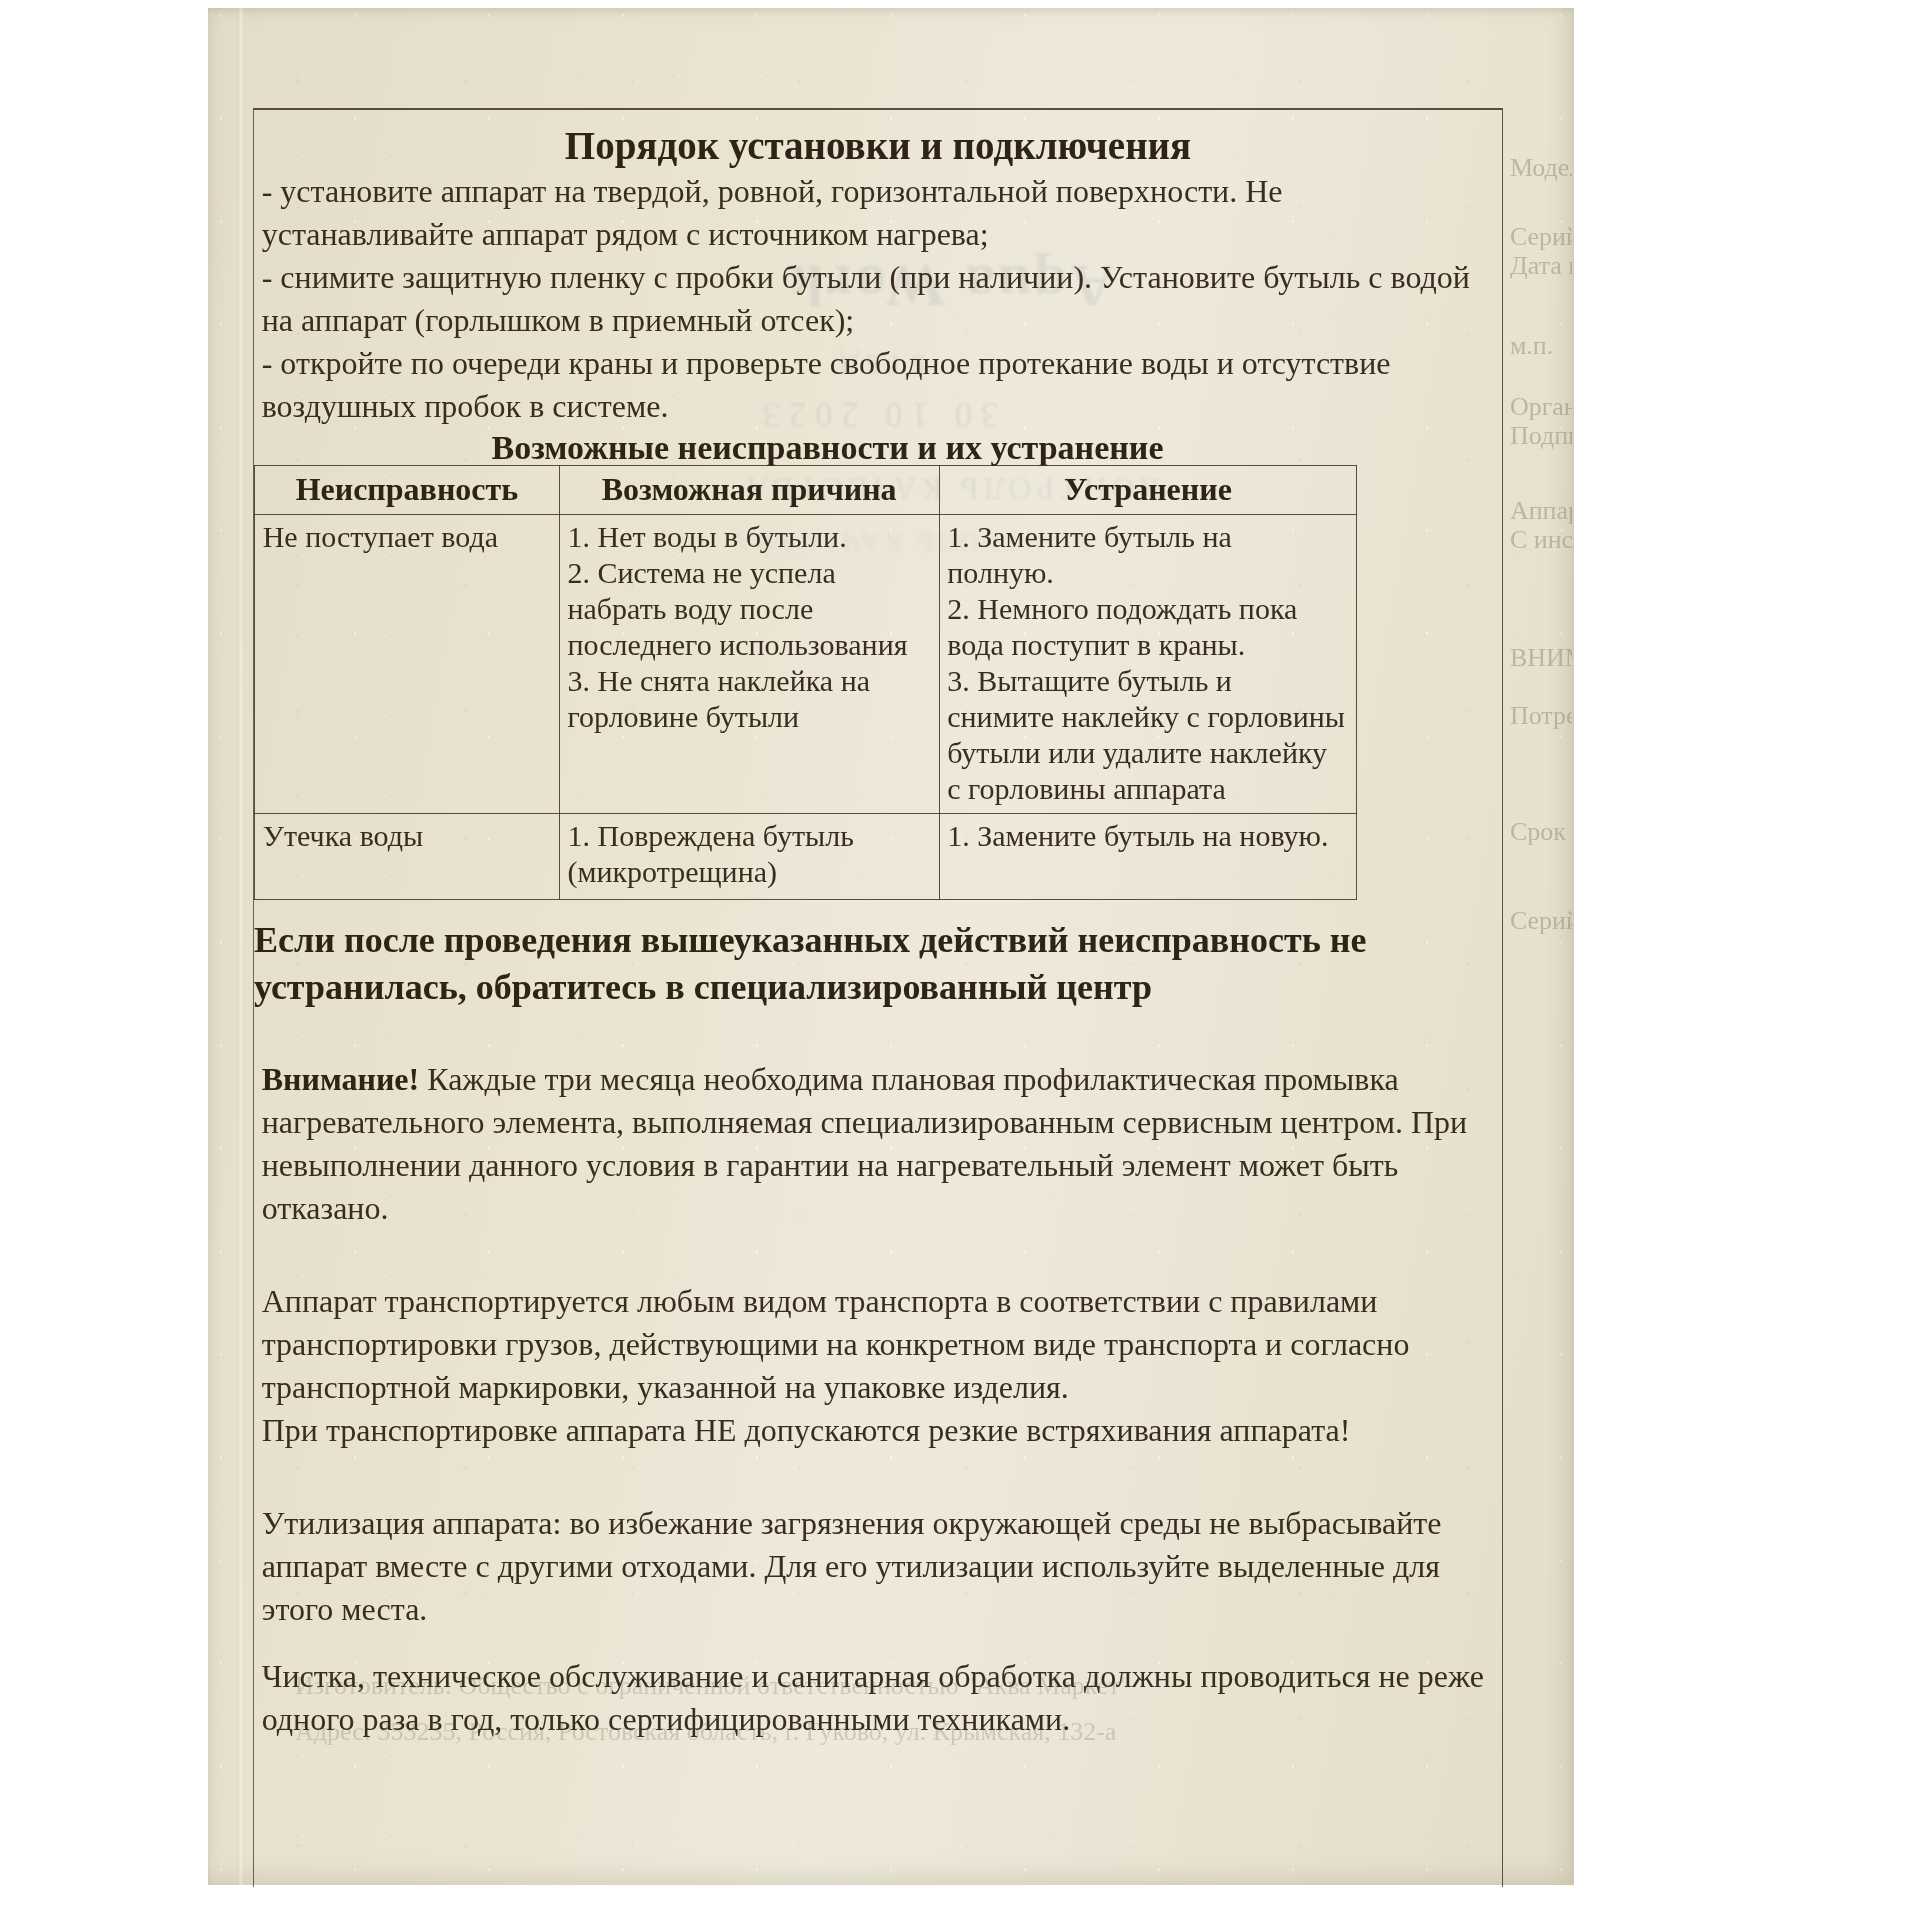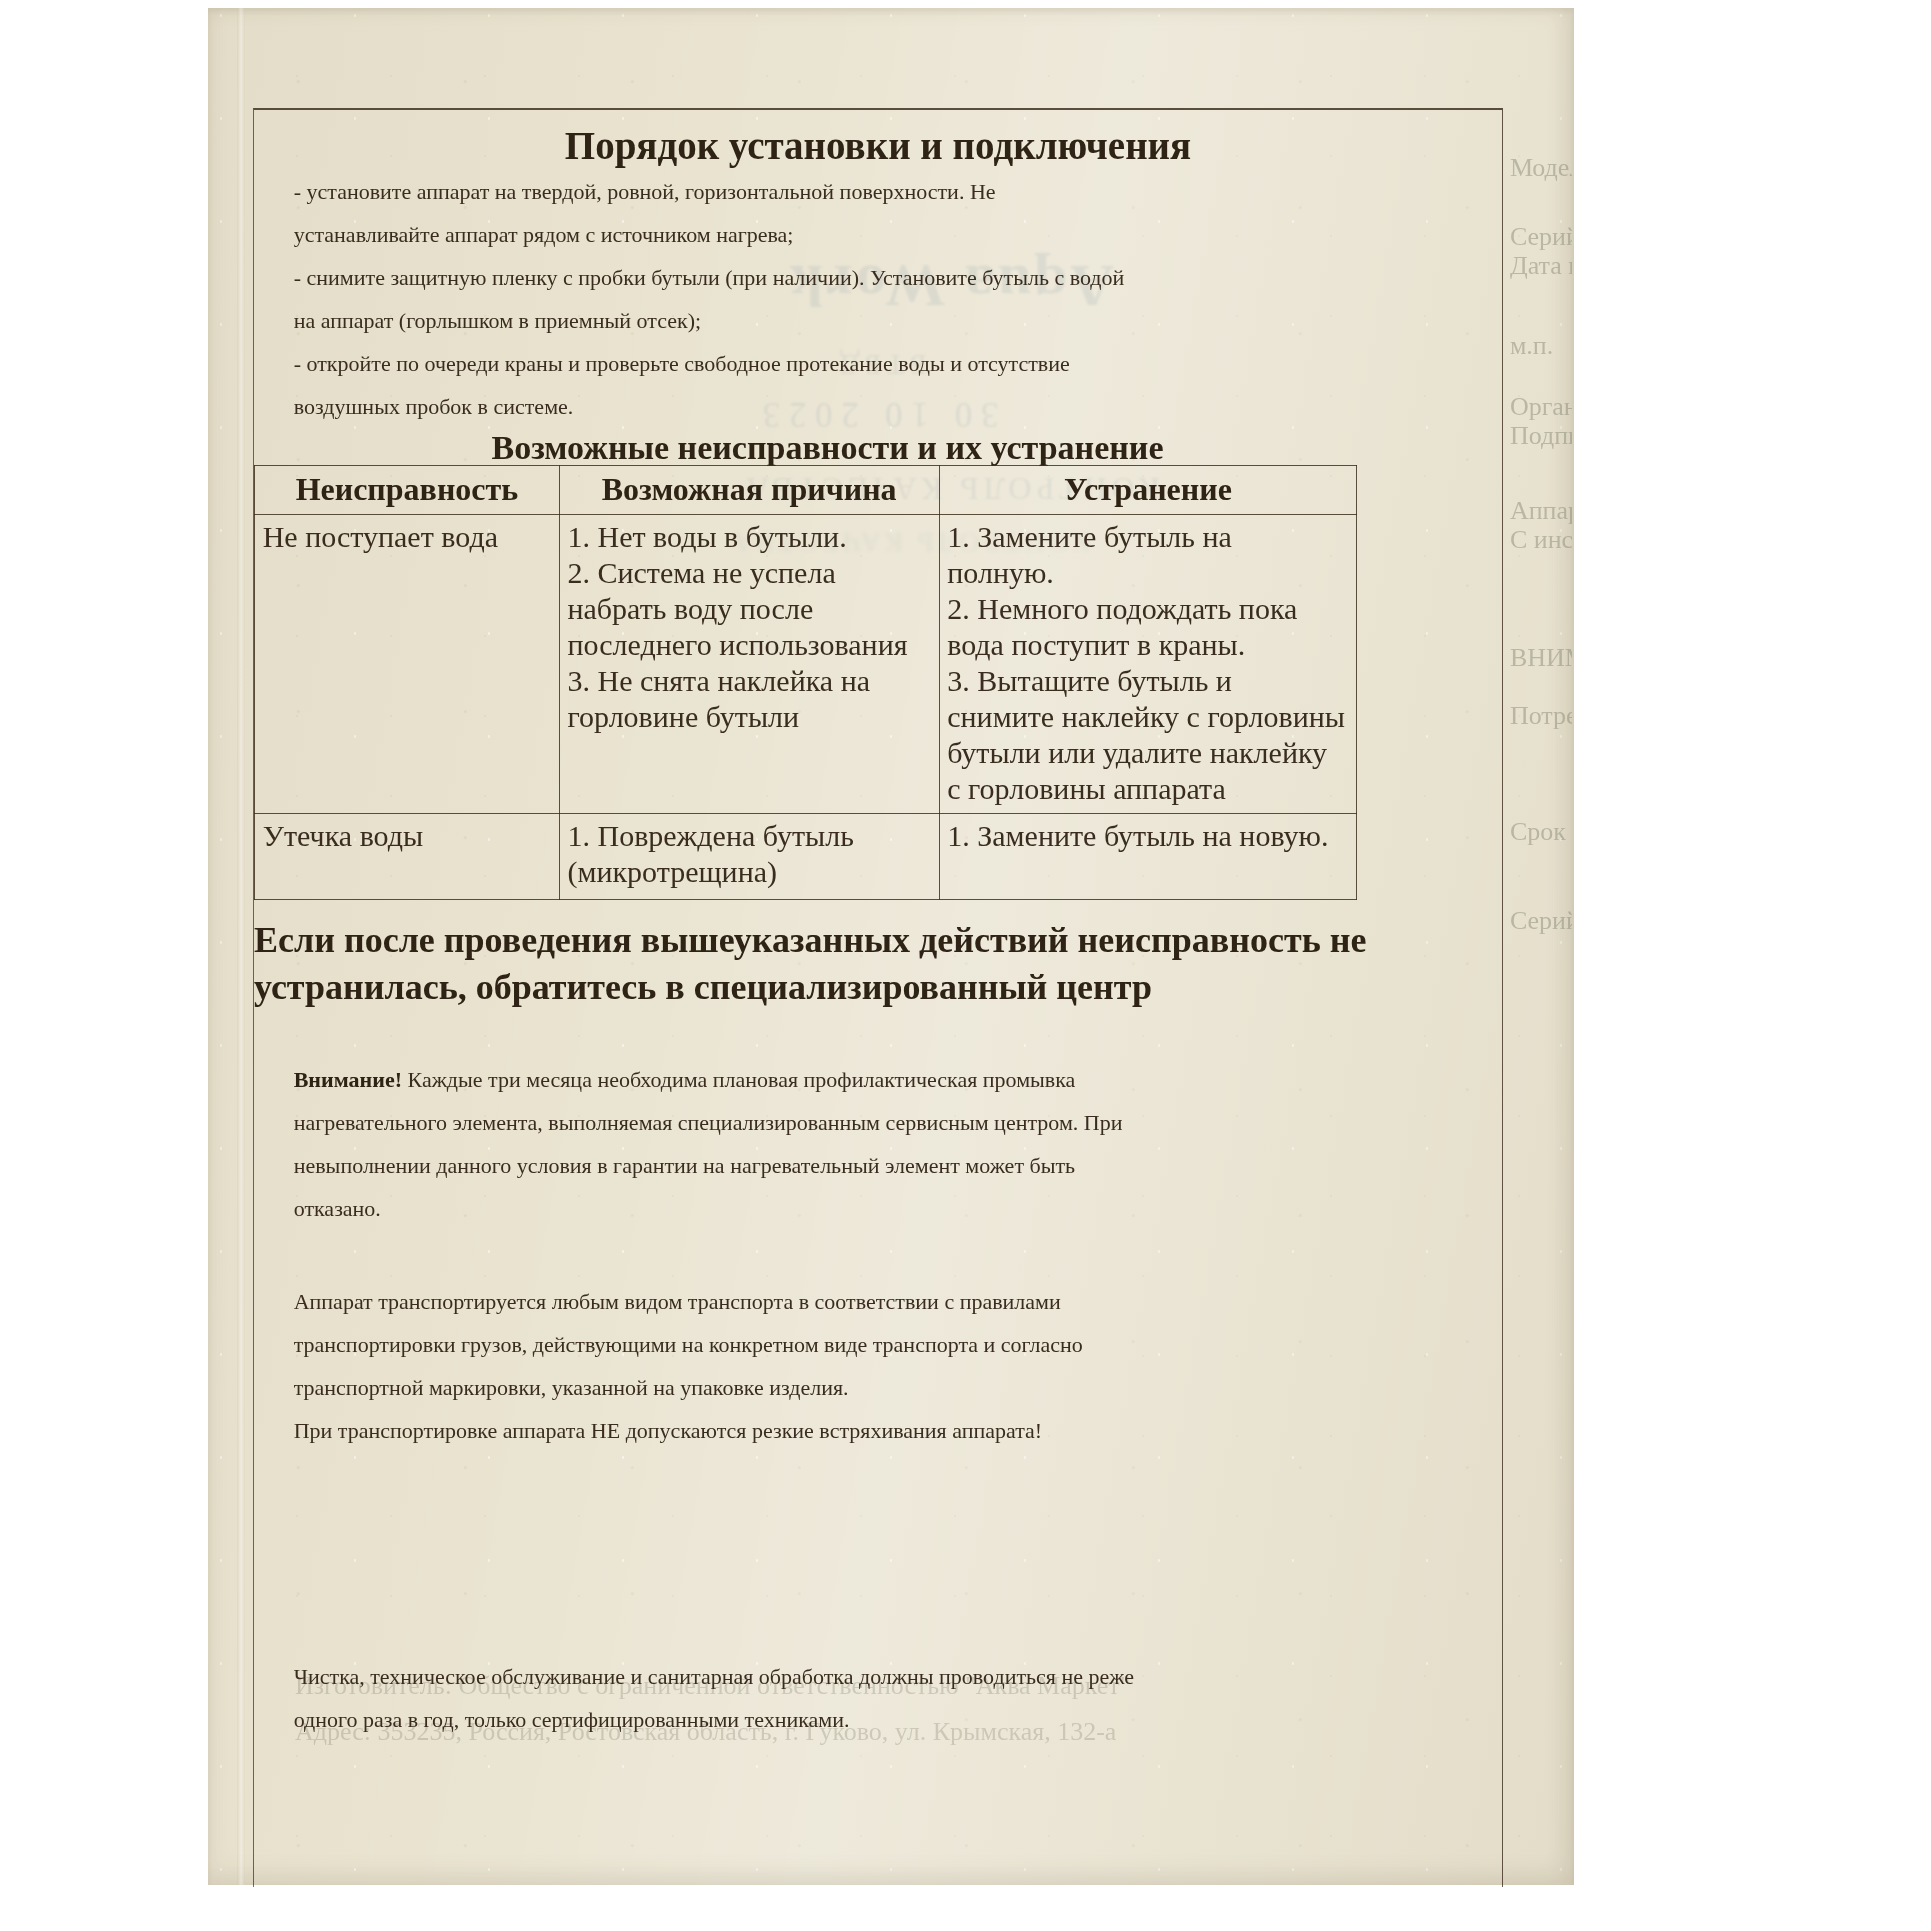--- a/index.html
+++ b/index.html
@@ -34,21 +34,21 @@
   .frame{
     position:absolute;left:45px;top:100px;width:1248px;height:1777px;
     border-top:2.9px solid rgba(58,44,28,.82);
     border-left:1.9px solid rgba(58,44,28,.70);
     border-right:1.9px solid rgba(58,44,28,.78);
   }
   .p-title{
     position:absolute;top:13.5px;left:0;width:100%;text-align:center;
     font-size:39px;font-weight:700;color:#2e2315;white-space:nowrap;
   }
-  .para{position:absolute;left:7.7px;white-space:nowrap;font-size:22px;line-height:43px;color:#3a2d1f;margin-left:32px;}
+  .para{position:absolute;left:7.7px;white-space:nowrap;font-size:32px;line-height:43px;color:#3a2d1f;}
   .para .ln{height:43px;}
   .tbl-heading{
     position:absolute;top:319px;left:12px;width:1123px;text-align:center;
     font-size:34px;font-weight:700;color:#2e2315;white-space:nowrap;
   }
   table.faults{
     position:absolute;top:355px;left:0;
     border-collapse:collapse;table-layout:fixed;
     font-size:30px;color:#3a2d1f;
   }
@@ -191,20 +191,25 @@
         <div class="ln">отказано.</div>
       </div>
 
       <div class="para" style="top:1170px">
         <div class="ln">Аппарат транспортируется любым видом транспорта в соответствии с правилами</div>
         <div class="ln">транспортировки грузов, действующими на конкретном виде транспорта и согласно</div>
         <div class="ln">транспортной маркировки, указанной на упаковке изделия.</div>
         <div class="ln">При транспортировке аппарата НЕ допускаются резкие встряхивания аппарата!</div>
       </div>
 
+      <div class="para" style="top:1392px">
+        <div class="ln">Утилизация аппарата: во избежание загрязнения окружающей среды не выбрасывайте</div>
+        <div class="ln">аппарат вместе с другими отходами. Для его утилизации используйте выделенные для</div>
+        <div class="ln">этого места.</div>
+      </div>
 
       <div class="para" style="top:1545px">
         <div class="ln">Чистка, техническое обслуживание и санитарная обработка должны проводиться не реже</div>
         <div class="ln">одного раза в год, только сертифицированными техниками.</div>
       </div>
 
     </div>
   </div>
 </div>
 

